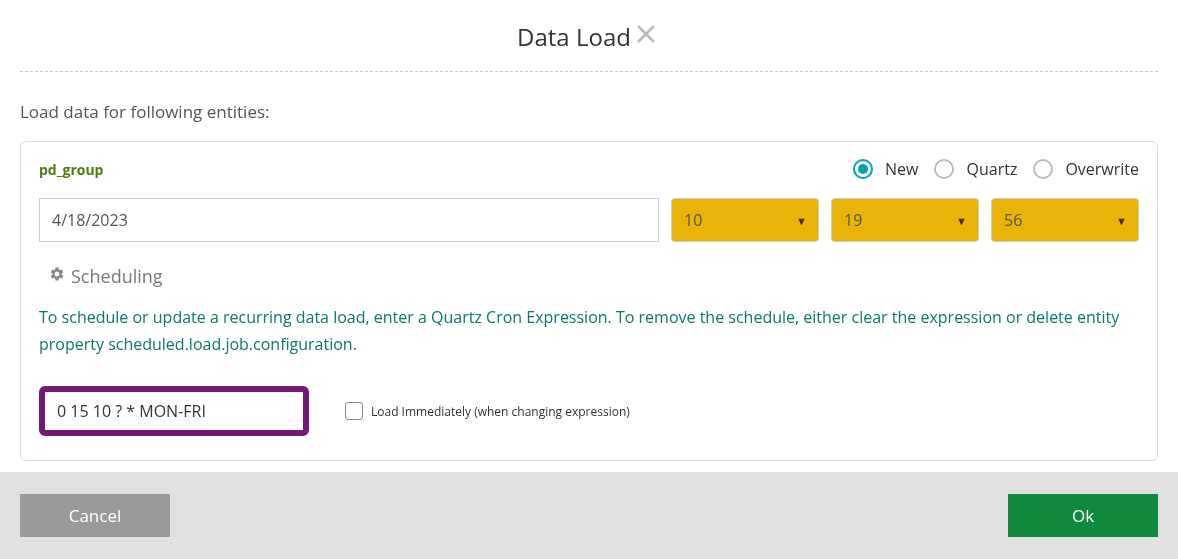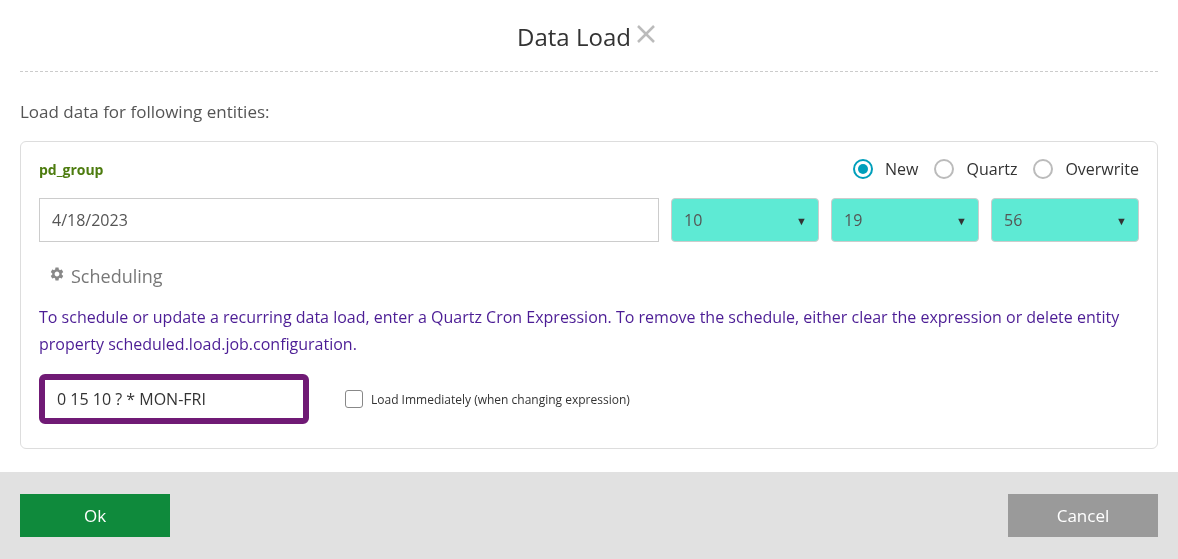--- a/index.html
+++ b/index.html
@@ -115,21 +115,21 @@
       position: relative;
       flex: 0 0 148px;
     }
     .select {
       width: 100%;
       padding: 10px 30px 10px 12px;
       border: 1px solid #ccc;
       border-radius: 4px;
       font-size: 16px;
       color: #555;
-      background: #5eead4;
+      background: #eab308;
       appearance: none;
       cursor: pointer;
       font-family: inherit;
     }
     .select-arrow {
       position: absolute;
       right: 12px;
       top: 50%;
       transform: translateY(-50%);
       pointer-events: none;
@@ -145,23 +145,23 @@
     }
     .gear-icon {
       color: #888;
     }
     .scheduling-title {
       font-size: 18px;
       color: #777;
     }
     .scheduling-desc {
       font-size: 16px;
-      color: #4c1d95;
+      color: #0f766e;
       line-height: 1.7;
-      margin-bottom: 16px;
+      margin-bottom: 28px;
     }
     .cron-row {
       display: flex;
       align-items: center;
       gap: 36px;
     }
     .cron-input {
       width: 270px;
       padding: 8px 12px;
       border: 6px solid #701a75;
@@ -285,15 +285,15 @@
       <input type="text" class="cron-input" value="0 15 10 ? * MON-FRI" style="">
       <div class="checkbox-wrap">
         <div class="checkbox-box"></div>
         <span class="checkbox-label">Load Immediately (when changing expression)</span>
       </div>
     </div>
   </div>
 </div>
 
 <div class="footer">
+  <button class="btn btn-cancel">Cancel</button>
   <button class="btn btn-ok">Ok</button>
-  <button class="btn btn-cancel">Cancel</button>
 </div>
 
 </body></html>

